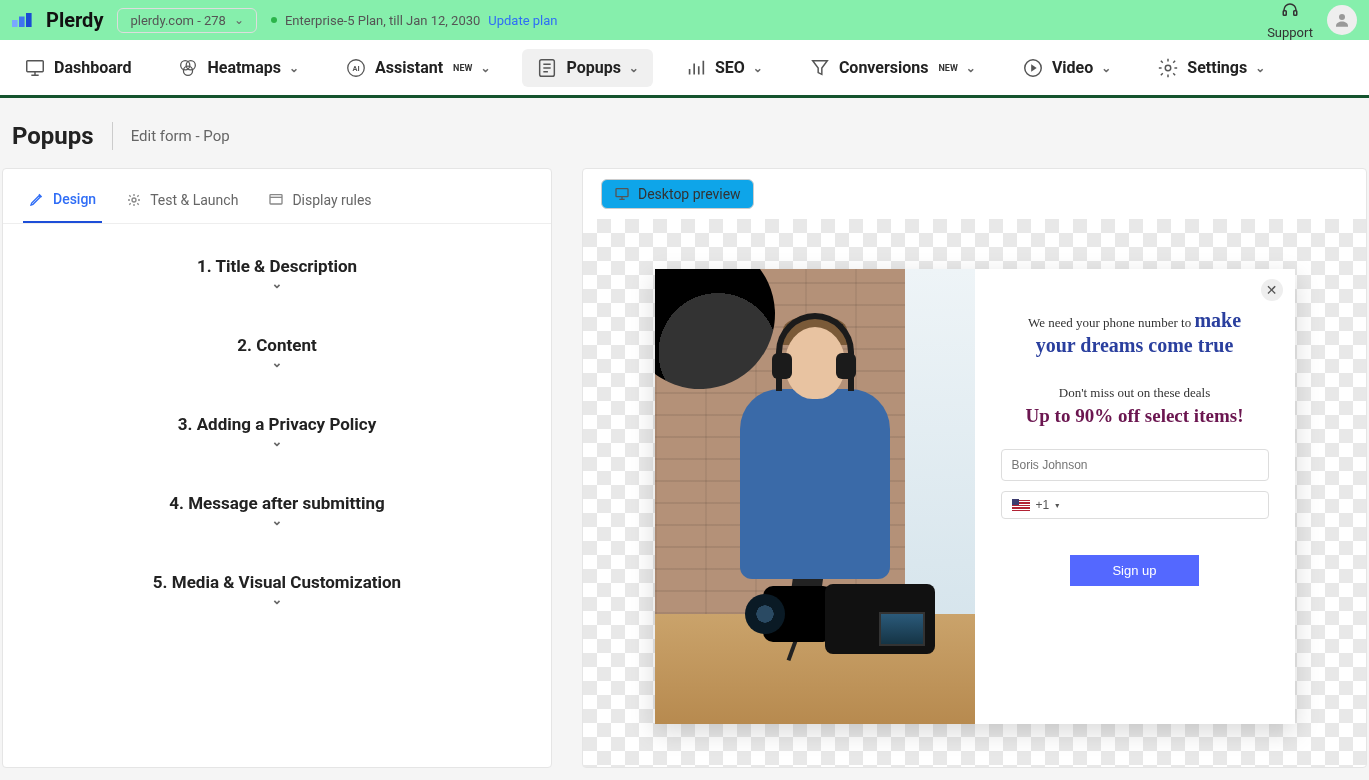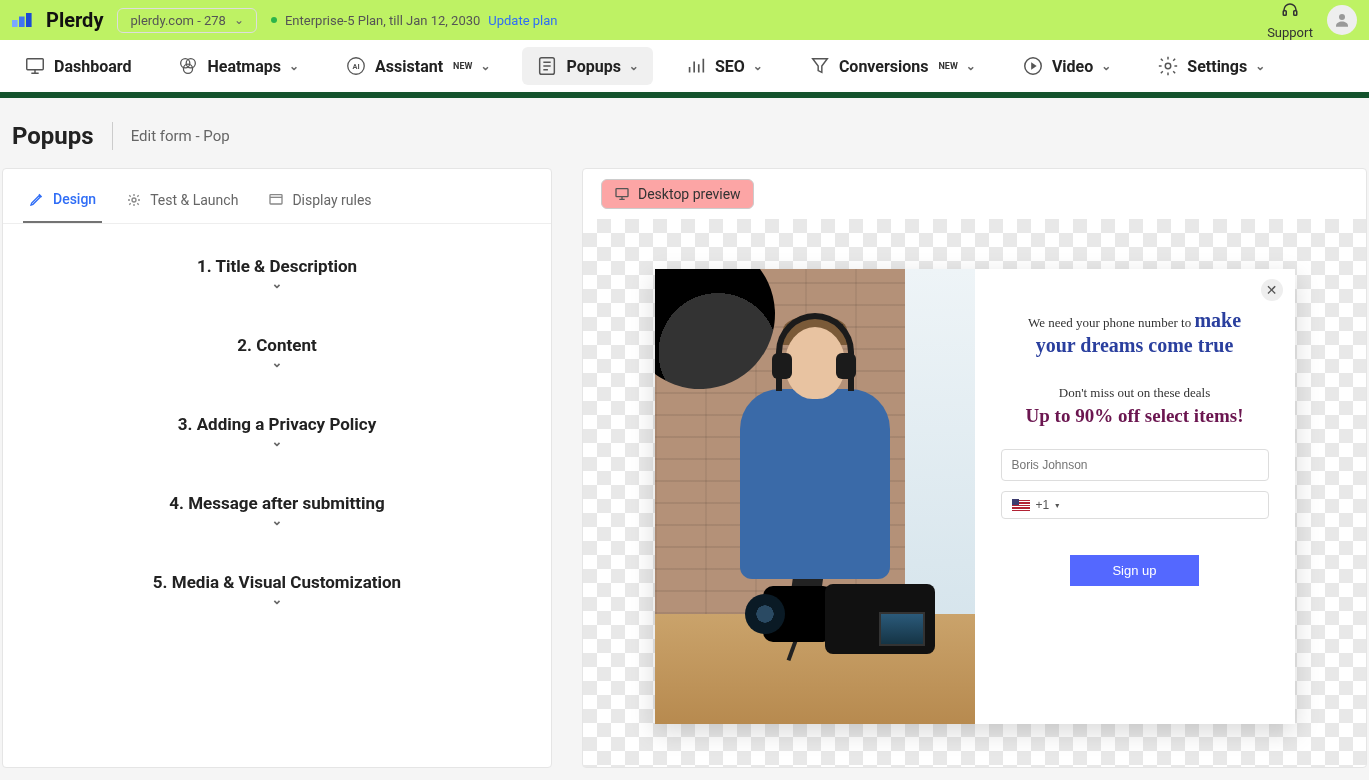--- a/index.html
+++ b/index.html
@@ -1,62 +1,62 @@
 <!DOCTYPE html>
 <html><head>
 <meta charset="utf-8">
 <style>
   * { box-sizing: border-box; margin: 0; padding: 0; }
   body { font-family: -apple-system, BlinkMacSystemFont, "Segoe UI", Roboto, Arial, sans-serif; background: #f5f5f5; color: #222; width: 1369px; height: 780px; overflow: hidden; }
 
   
-  .topbar { display: flex; align-items: center; height: 40px; background: #bef264; padding: 0 12px; gap: 14px; }
+  .topbar { display: flex; align-items: center; height: 40px; background: #86efac; padding: 0 12px; gap: 14px; }
   .logo { display: flex; align-items: center; gap: 6px; font-weight: 700; font-size: 20px; color: #111; }
   .logo svg { height: 20px; }
   .site-select { display: flex; align-items: center; gap: 8px; border: 1px solid #ddd; border-radius: 6px; padding: 4px 12px; font-size: 13px; color: #555; cursor: pointer; }
   .plan-row { display: flex; align-items: center; gap: 8px; font-size: 13px; color: #555; }
   .dot { width: 6px; height: 6px; border-radius: 50%; background: #2bb44a; }
   .plan-link { color: #2f6df6; text-decoration: none; }
   .spacer { flex: 1; }
   .support { display: flex; align-items: center; gap: 6px; font-size: 13px; color: #333; cursor: pointer; flex-direction: column; }
   .avatar { width: 30px; height: 30px; border-radius: 50%; background: #eee; display: flex; align-items: center; justify-content: center; color: #777; cursor: pointer; }
 
   
-  .mainnav { display: flex; align-items: center; height: 58px; background: #fff; border-bottom: 6px solid #14532d; padding: 0 10px; gap: 18px; }
+  .mainnav { display: flex; align-items: center; height: 58px; background: #fff; border-bottom: 3px solid #14532d; padding: 0 10px; gap: 18px; }
   .nav-item { display: flex; align-items: center; gap: 8px; padding: 8px 14px; font-size: 16px; font-weight: 700; color: #222; cursor: pointer; border-radius: 6px; }
   .nav-item.active { background: #f0f0f0; }
   .nav-icon { width: 22px; height: 22px; display: flex; align-items: center; color: #555; }
   .nav-icon svg { stroke: #555; }
   .nav-chevron { font-size: 12px; color: #666; }
   .badge-new { font-size: 9px; font-weight: 700; color: #333; vertical-align: super; margin-left: 2px; }
 
   
   .page-header { display: flex; align-items: center; gap: 18px; padding: 24px 12px 18px; }
   .page-title { font-size: 24px; font-weight: 700; }
   .divider-v { width: 1px; height: 28px; background: #ccc; }
   .subtitle { font-size: 15px; color: #666; }
 
   
   .workspace { display: flex; gap: 30px; padding: 0 2px 0 2px; }
 
   
   .panel { background: #fff; border: 1px solid #e5e5e5; border-radius: 4px; width: 550px; height: 600px; }
   .tabs { display: flex; gap: 18px; padding: 14px 20px 0; border-bottom: 1px solid #eee; }
   .tab { display: flex; align-items: center; gap: 8px; padding: 8px 6px 14px; font-size: 14px; color: #666; cursor: pointer; }
-  .tab.active { color: #2f6df6; border-bottom: 2px solid #737373; font-weight: 500; }
+  .tab.active { color: #2f6df6; border-bottom: 2px solid #1d4ed8; font-weight: 500; }
   .tab .ticon { width: 16px; height: 16px; color: #888; }
   .accordion { padding: 10px 0; }
   .acc-item { display: flex; justify-content: space-between; align-items: center; padding: 22px 24px; font-size: 17px; font-weight: 700; color: #222; cursor: pointer; flex-direction: column; }
   .acc-chev { font-size: 13px; color: #666; }
 
   
   .preview-wrap { flex: 1; background: #fff; border: 1px solid #e5e5e5; border-radius: 4px; height: 600px; display: flex; flex-direction: column; }
   .preview-toolbar { display: flex; gap: 12px; padding: 10px 18px; }
   .pbtn { display: flex; align-items: center; gap: 8px; border: 1px solid #ccc; border-radius: 6px; padding: 6px 12px; font-size: 14px; color: #555; background: #fff; cursor: pointer; }
-  .pbtn.active { background: #fca5a5; color: #333; }
+  .pbtn.active { background: #0ea5e9; color: #333; }
   .preview-canvas { flex: 1; background-image: linear-gradient(45deg,#e8e8e8 25%,transparent 25%),linear-gradient(-45deg,#e8e8e8 25%,transparent 25%),linear-gradient(45deg,transparent 75%,#e8e8e8 75%),linear-gradient(-45deg,transparent 75%,#e8e8e8 75%); background-size: 28px 28px; background-position: 0 0,0 14px,14px -14px,-14px 0; display: flex; align-items: flex-start; justify-content: center; padding-top: 50px; overflow: hidden; }
 
   
   .popup { width: 640px; height: 455px; background: #fff; display: flex; position: relative; box-shadow: 0 8px 24px rgba(0,0,0,.15); }
   .close-x { position: absolute; top: 10px; right: 12px; width: 22px; height: 22px; border-radius: 50%; background: #eee; display: flex; align-items: center; justify-content: center; font-size: 14px; color: #555; cursor: pointer; }
   .popup-left { width: 50%; position: relative; overflow: hidden; }
   .scene { position: absolute; inset: 0; }
   .brick { position: absolute; inset: 0; background:
      linear-gradient(#b49178 0 0) 0 0/100% 100%,
      repeating-linear-gradient(0deg, rgba(0,0,0,.08) 0 2px, transparent 2px 22px),

